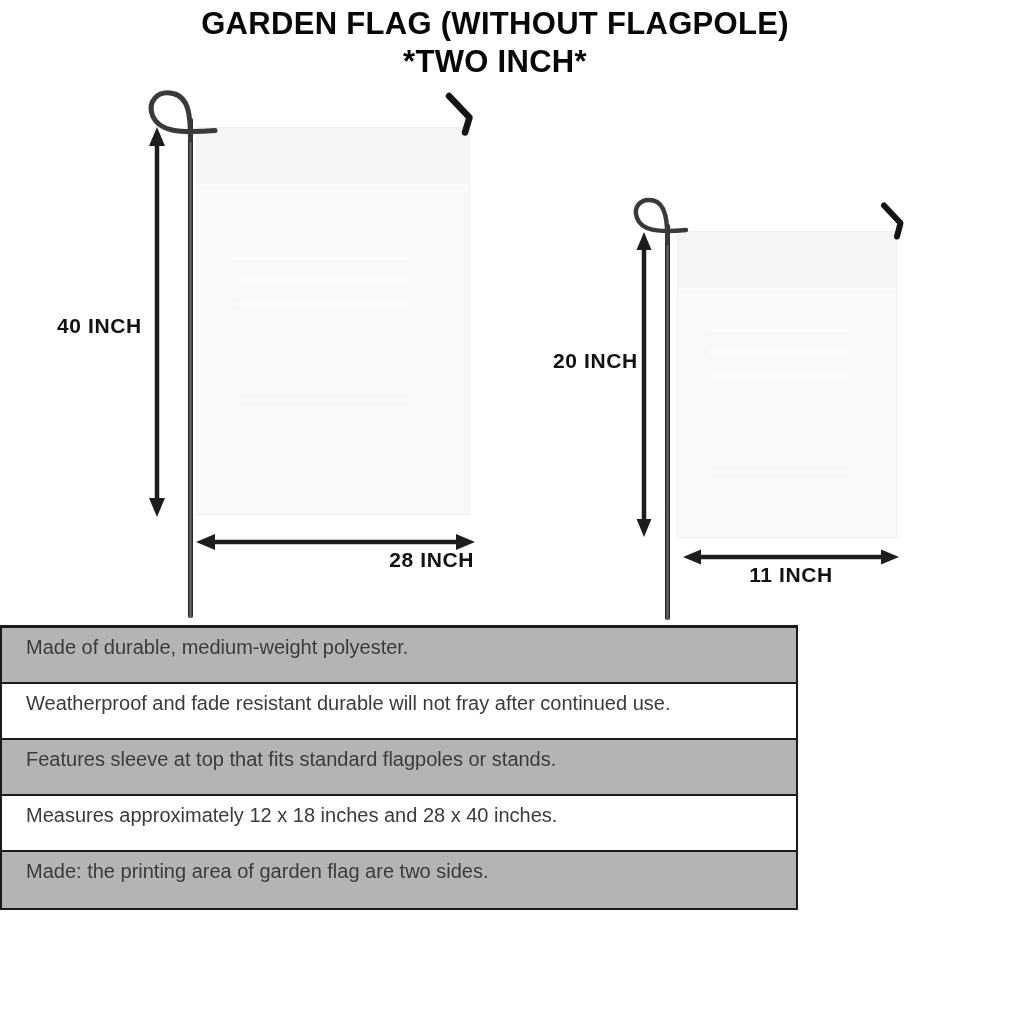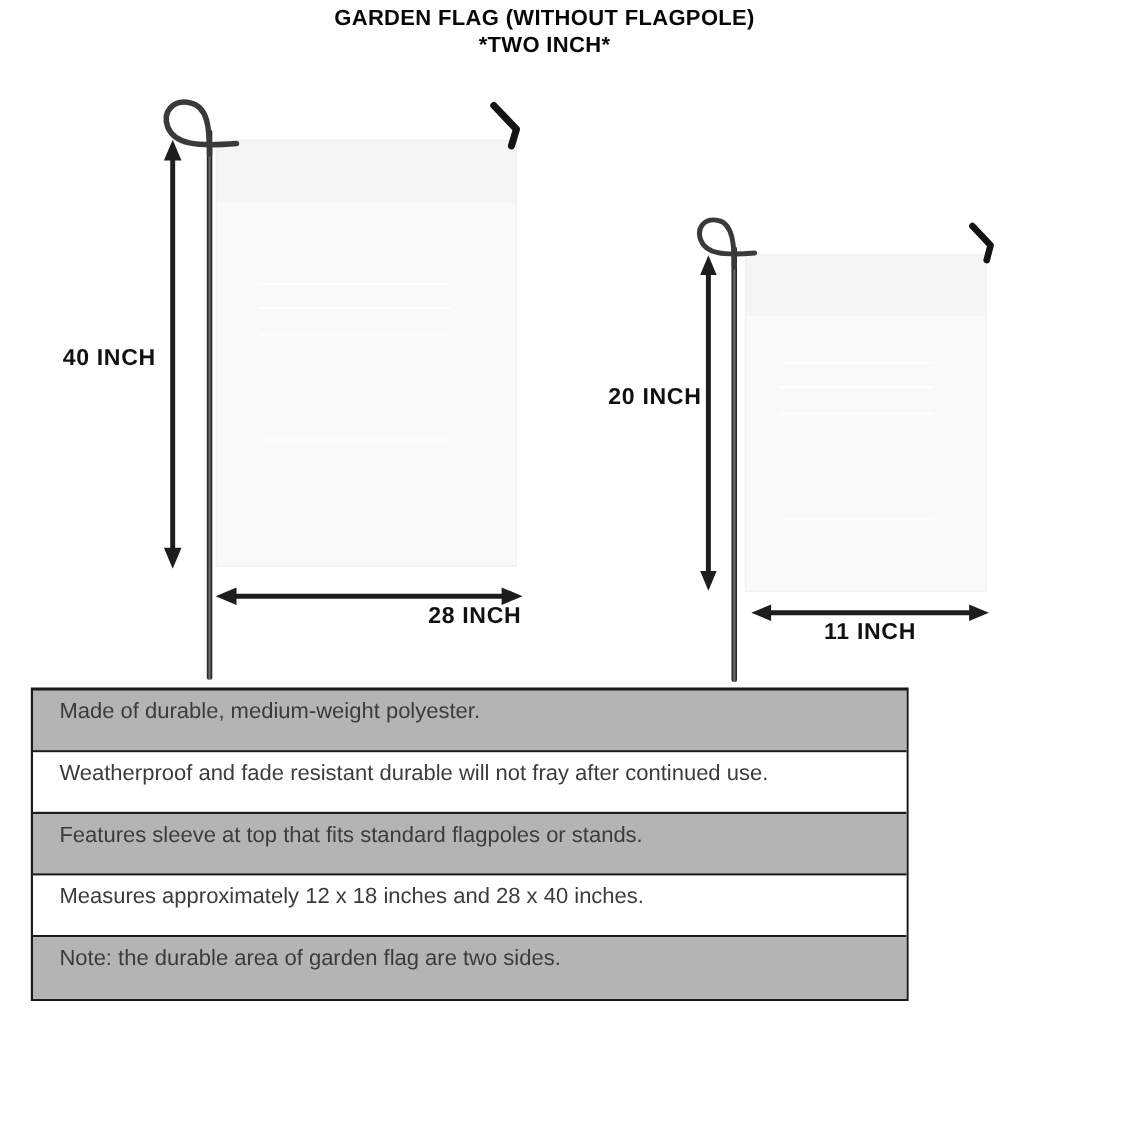--- a/index.html
+++ b/index.html
@@ -16,21 +16,21 @@
   .title {
     position: absolute;
     top: 5px;
     left: 0;
     width: 990px;
     text-align: center;
     color: #070707;
     font-weight: 800;
     line-height: 1.22;
   }
-  .title-line { font-size: 20px; letter-spacing: 0.3px; }
+  .title-line { font-size: 31px; letter-spacing: 0.3px; }
 
   
   .diagram { position: absolute; left: 0; top: 0; width: 1024px; height: 624px; }
 
   .flag {
     position: absolute;
     background: #f9f9f9;
     border: 1px solid rgba(0,0,0,0.03);
     border-bottom: 1px solid #ececec;
     box-sizing: border-box;
@@ -80,21 +80,20 @@
 
   
   .spec-table {
     position: absolute;
     left: 0;
     top: 625px;
     width: 798px;
     box-sizing: border-box;
     border: 2px solid #1b1b1b;
     border-top-width: 3px;
-    margin-left: 28px;
   }
   .spec-row {
     height: 56px;
     box-sizing: border-box;
     padding: 7px 10px 0 24px;
     font-size: 20px;
     line-height: 1.25;
     color: #3b3b3b;
     border-bottom: 2px solid #1b1b1b;
   }
@@ -157,16 +156,16 @@
     <div class="dim dim-28">28 INCH</div>
     <div class="dim dim-18">20 INCH</div>
     <div class="dim dim-12">11 INCH</div>
   </div>
 
   <div class="spec-table">
     <div class="spec-row gray">Made of durable, medium-weight polyester.</div>
     <div class="spec-row white">Weatherproof and fade resistant durable will not fray after continued use.</div>
     <div class="spec-row gray">Features sleeve at top that fits standard flagpoles or stands.</div>
     <div class="spec-row white">Measures approximately 12 x 18 inches and 28 x 40 inches.</div>
-    <div class="spec-row gray">Note: the durable area of garden flag are two sides.</div>
+    <div class="spec-row gray">Made: the printing area of garden flag are two sides.</div>
   </div>
 
 </div>
 
 </body></html>

